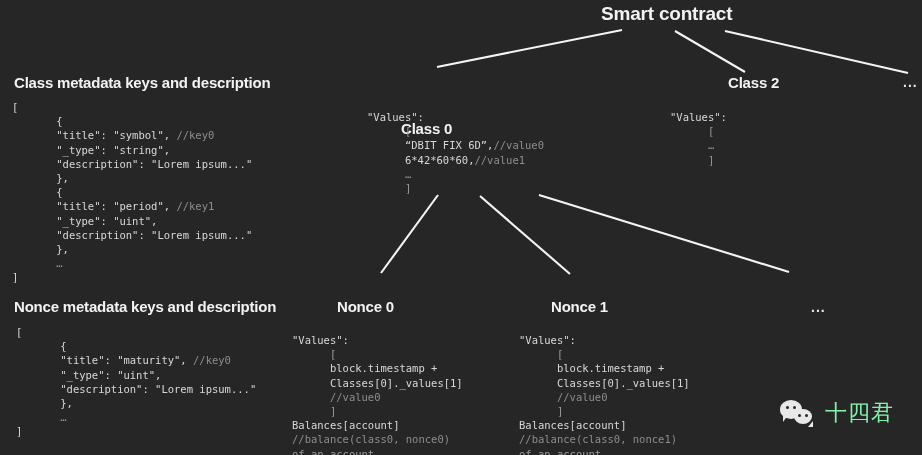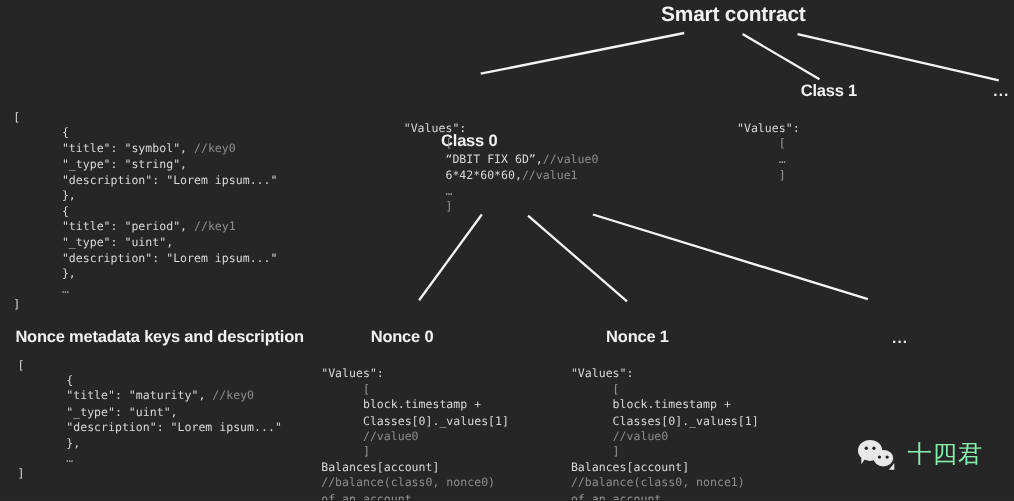--- a/index.html
+++ b/index.html
@@ -117,29 +117,30 @@
     <line x1="622" y1="30" x2="437" y2="67"></line>
     <line x1="675" y1="31" x2="745" y2="72"></line>
     <line x1="725" y1="31" x2="908" y2="73"></line>
     <line x1="438" y1="195" x2="381" y2="273"></line>
     <line x1="480" y1="196" x2="570" y2="274"></line>
     <line x1="539" y1="195" x2="789" y2="272"></line>
   </svg>
 
   <div class="heading h-root" style="left:601px; top:3px;">Smart contract</div>
 
+  <div class="heading h-section" style="left:14px; top:74px;">Class metadata keys and description</div>
   <div class="heading h-section" style="left:14px; top:298px;">Nonce metadata keys and description</div>
 
   <div class="code" id="code-class-metadata" style="left:12px; top:100px;"><div><span>[</span></div><div><span>       {</span></div><div><span>       "title": "symbol", </span><span class="cmt">//key0</span></div><div><span>       "_type": "string",</span></div><div><span>       "description": "Lorem ipsum..."</span></div><div><span>       },</span></div><div><span>       {</span></div><div><span>       "title": "period", </span><span class="cmt">//key1</span></div><div><span>       "_type": "uint",</span></div><div><span>       "description": "Lorem ipsum..."</span></div><div><span>       },</span></div><div><span class="dim">       …</span></div><div><span>]</span></div></div>
   <div class="code" id="code-nonce-metadata" style="left:16px; top:325px;"><div><span>[</span></div><div><span>       {</span></div><div><span>       "title": "maturity", </span><span class="cmt">//key0</span></div><div><span>       "_type": "uint",</span></div><div><span>       "description": "Lorem ipsum..."</span></div><div><span>       },</span></div><div><span class="dim">       …</span></div><div><span>]</span></div></div>
 
   <div class="heading h-node" style="left:401px; top:74px;margin-top:46px;">Class 0</div>
   <div class="code" id="code-class0" style="left:367px; top:110px;"><div><span>"Values":</span></div><div><span class="dim">      [</span></div><div><span>      “DBIT FIX 6D”,</span><span class="cmt">//value0</span></div><div><span>      6*42*60*60,</span><span class="cmt">//value1</span></div><div><span class="dim">      …</span></div><div><span class="dim">      ]</span></div></div>
 
-  <div class="heading h-node" style="left:728px; top:74px;">Class 1</div>
+  <div class="heading h-node" style="left:728px; top:74px;">Class 2</div>
   <div class="code" id="code-class1" style="left:670px; top:110px;"><div><span>"Values":</span></div><div><span class="dim">      [</span></div><div><span class="dim">      …</span></div><div><span class="dim">      ]</span></div></div>
 
   <div class="ellipsis" style="left:903px; top:74px;">...</div>
 
   <div class="heading h-node" style="left:337px; top:298px;">Nonce 0</div>
   <div class="code" id="code-nonce0" style="left:292px; top:333px;"><div><span>"Values":</span></div><div><span class="dim">      [</span></div><div><span>      block.timestamp +</span></div><div><span>      Classes[0]._values[1]</span></div><div><span>      </span><span class="cmt">//value0</span></div><div><span class="dim">      ]</span></div><div><span>Balances[account]</span></div><div><span></span><span class="cmt">//balance(class0, nonce0)</span></div><div><span class="dim">of an account</span></div></div>
 
   <div class="heading h-node" style="left:551px; top:298px;">Nonce 1</div>
   <div class="code" id="code-nonce1" style="left:519px; top:333px;"><div><span>"Values":</span></div><div><span class="dim">      [</span></div><div><span>      block.timestamp +</span></div><div><span>      Classes[0]._values[1]</span></div><div><span>      </span><span class="cmt">//value0</span></div><div><span class="dim">      ]</span></div><div><span>Balances[account]</span></div><div><span></span><span class="cmt">//balance(class0, nonce1)</span></div><div><span class="dim">of an account</span></div></div>
 

